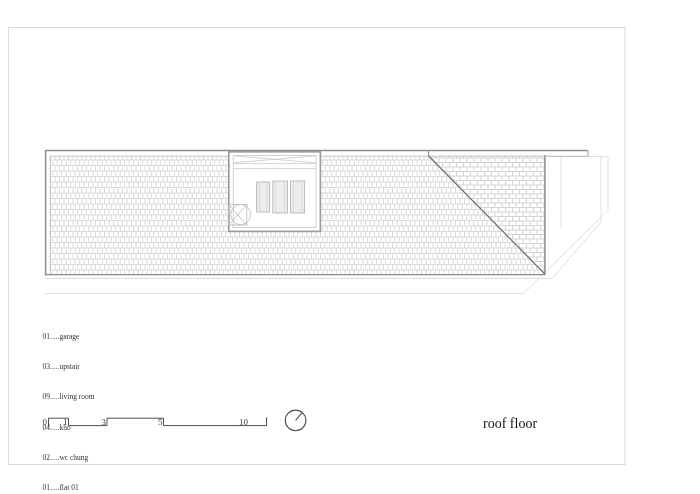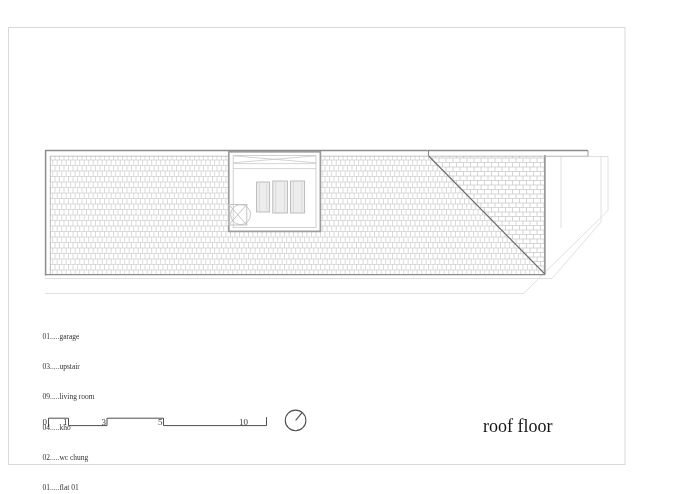--- a/index.html
+++ b/index.html
@@ -7,21 +7,21 @@
          font-family:Liberation Serif, serif;}
   .drawing-svg{position:absolute;left:0;top:0;}
   .legend{position:absolute;left:42.5px;top:312px;color:#333;font-size:7.5px;line-height:10.06px;white-space:pre;}
   .legend-line{height:10.06px;}
   .scale-label{position:absolute;transform:translateX(-100%);font-size:9px;line-height:9px;color:#3a3a3a;}
   .lbl0{left:47px;top:418px;}
   .lbl1{left:67.5px;top:418px;}
   .lbl3{left:106px;top:418px;}
   .lbl5{left:162.5px;top:418px;}
   .lbl10{left:248px;top:418px;}
-  .title{position:absolute;left:483px;top:415.5px;font-size:18px;color:#151515;}
+  .title{position:absolute;left:483px;top:415.5px;font-size:14px;color:#151515;}
 </style>
 </head>
 <body>
 
 <div class="sheet">
 
   <svg class="drawing-svg" width="700" height="494" viewBox="0 0 700 494">
     <defs>
       <pattern id="hatchA" width="9" height="11" patternUnits="userSpaceOnUse">
         <path d="M0,0.5 H9 M0,6 H9" stroke="#c7c7c7" stroke-width="0.65" fill="none"></path>

